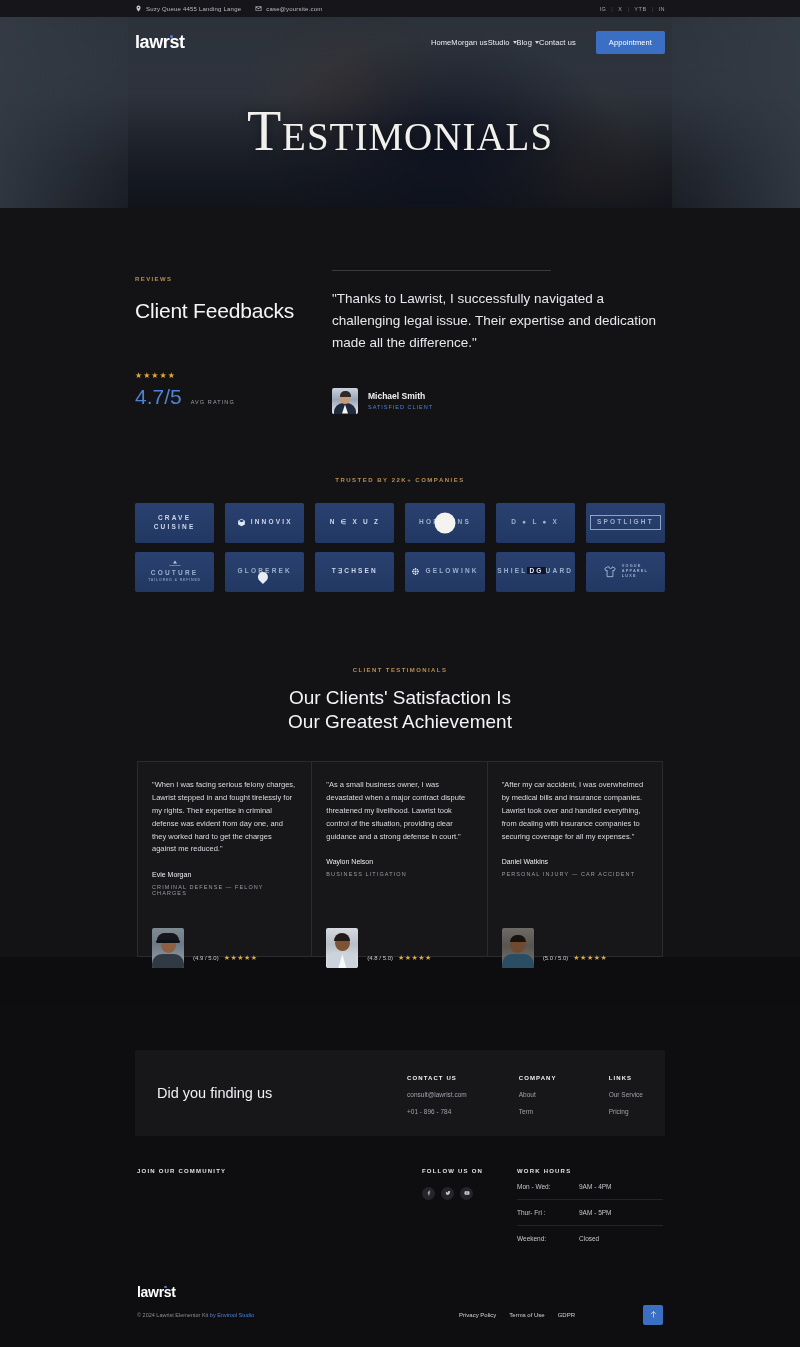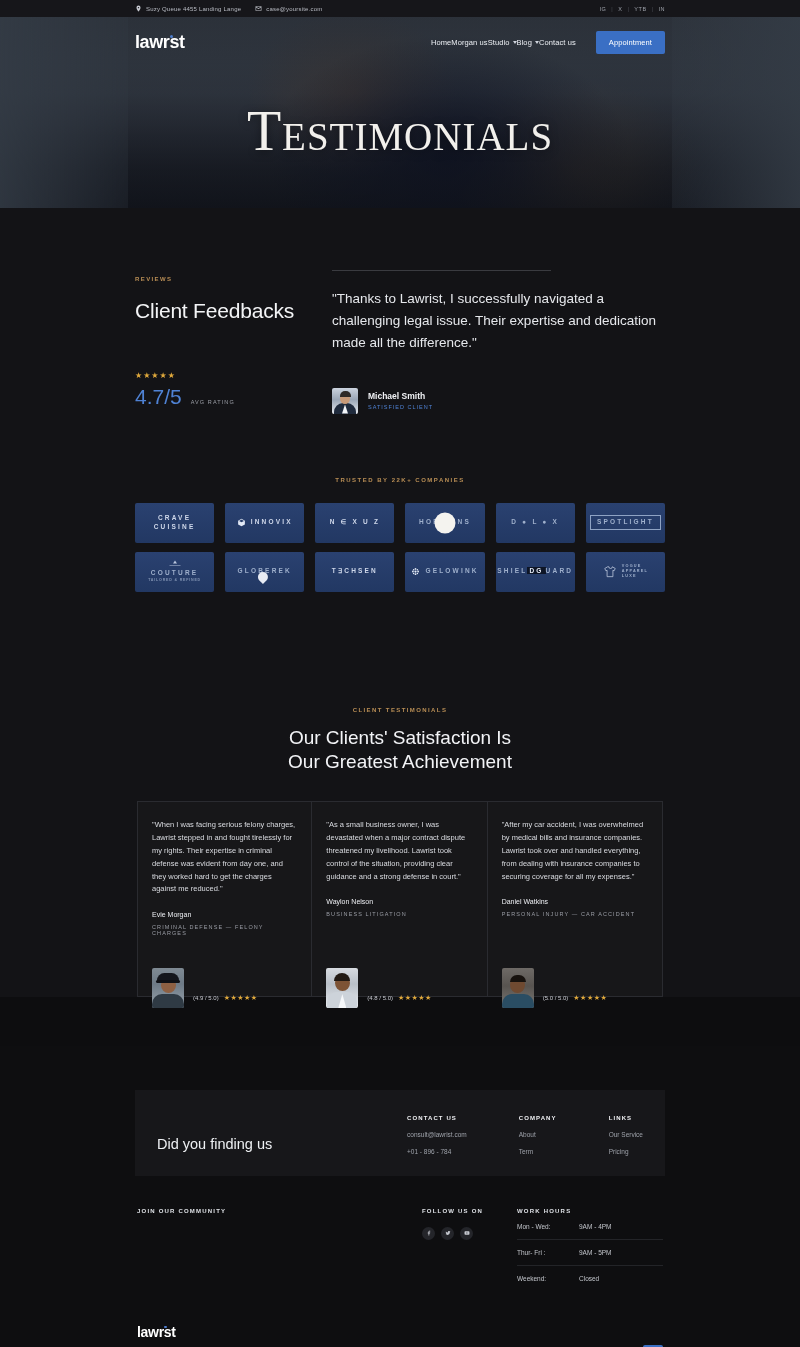--- a/index.html
+++ b/index.html
@@ -93,21 +93,21 @@
   .ltext { color:#cfd8ea; font-size:6.5px; letter-spacing:2.2px; font-weight:700; text-align:center; line-height:1.35; }
   .ltext.dim { color:#9fb0cc; }
   .lrow { display:flex; align-items:center; gap:5px; }
   .lico { width:9px; height:9px; fill:#e3eaf6; }
   .lbox { border:1px solid #8fa3c4; padding:2px 6px; }
   .circle-w { position:absolute; width:21px;height:21px;border-radius:50%; background:#f4f3ef; left:50%; top:50%; transform:translate(-50%,-50%); }
   .tshirt { width:14px;height:12px; }
   .sg-box { background:#0d1526; color:#e6ecf7; padding:0 2px; }
 
   
-  .ct-wrap { padding:75px 0 0; text-align:center;margin-top:40px; }
+  .ct-wrap { padding:75px 0 0; text-align:center; }
   .ct-h2 { font-size:19px; line-height:1.3; color:#f2f3f6; margin-top:13px; font-weight:400; }
   .cards { display:grid; grid-template-columns:repeat(3,1fr); gap:0; padding:26px 137px 0; }
   .card { border:1px solid #2a2b30; background:#171719; padding:17px 14px 0; height:196px; position:relative; }
   .card + .card { border-left:none; }
   .c-quote { font-size:7.5px; line-height:1.72; color:#d9dbe0; text-align:left; }
   .c-name { font-size:7px; color:#eceef2; text-align:left; margin-top:15px; font-weight:400; }
   .c-role { font-size:5.5px; color:#9a9da5; letter-spacing:1.1px; text-align:left; margin-top:6px; }
   .c-foot { display:flex; align-items:flex-end; gap:9px; position:absolute; left:14px; right:14px; bottom:-12px; }
   .c-av { width:32px; height:40px; border-radius:2px; overflow:hidden; flex:none; position:relative; background:#8b8f96; }
   .c-rate { font-size:6px; color:#c8cad0; padding-bottom:6px; display:flex; align-items:center; gap:5px; }
@@ -125,21 +125,21 @@
   .a2 .body{ position:absolute; width:30px;height:16px; background:#cdd3da; left:1px; bottom:0; border-radius:10px 10px 0 0;}
   .a2 .shirt{ position:absolute; width:8px;height:14px; background:#f6f8fa; left:12px; bottom:0; clip-path:polygon(50% 0,100% 100%,0 100%);}
   .a3 { background:linear-gradient(180deg,#6e6a66 0%,#585450 45%,#7b7874 100%); }
   .a3 .face{ position:absolute; width:15px;height:16px;border-radius:50%; background:#6f4a31; left:8.5px; top:9px;}
   .a3 .hair{ position:absolute; width:16px;height:7px;border-radius:8px 8px 0 0; background:#17120e; left:8px; top:7px;}
   .a3 .body{ position:absolute; width:32px;height:14px; background:#2a4d63; left:0; bottom:0; border-radius:10px 10px 0 0;}
 
   
   .footer { background:#0e0e10; margin-top:49px; padding-top:44px; height:357px; }
   .cta {
-    margin:0 135px; background:#17171a; padding:21px 22px; display:flex; align-items:flex-end;
+    margin:0 135px; background:#17171a; padding:21px 22px; display:flex; align-items:center;
   }
   .cta-h { font-size:14.5px; line-height:1.42; color:#eef0f3; width:230px; font-weight:400;}
   .fcols { margin-left:auto; display:flex; gap:52px; padding-top:4px; }
   .fcol-t { font-size:6px; letter-spacing:1.1px; color:#f0f1f4; font-weight:700; }
   .fcol-i { font-size:6.5px; color:#9ea2aa; margin-top:10px; }
 
   .fmid { display:flex; padding:32px 137px 0; }
   .fm-a { width:285px; }
   .fm-lab { font-size:6px; letter-spacing:1.2px; color:#dfe2e7; font-weight:700; }
   .subrow { display:flex; align-items:center; margin-top:13px; }

